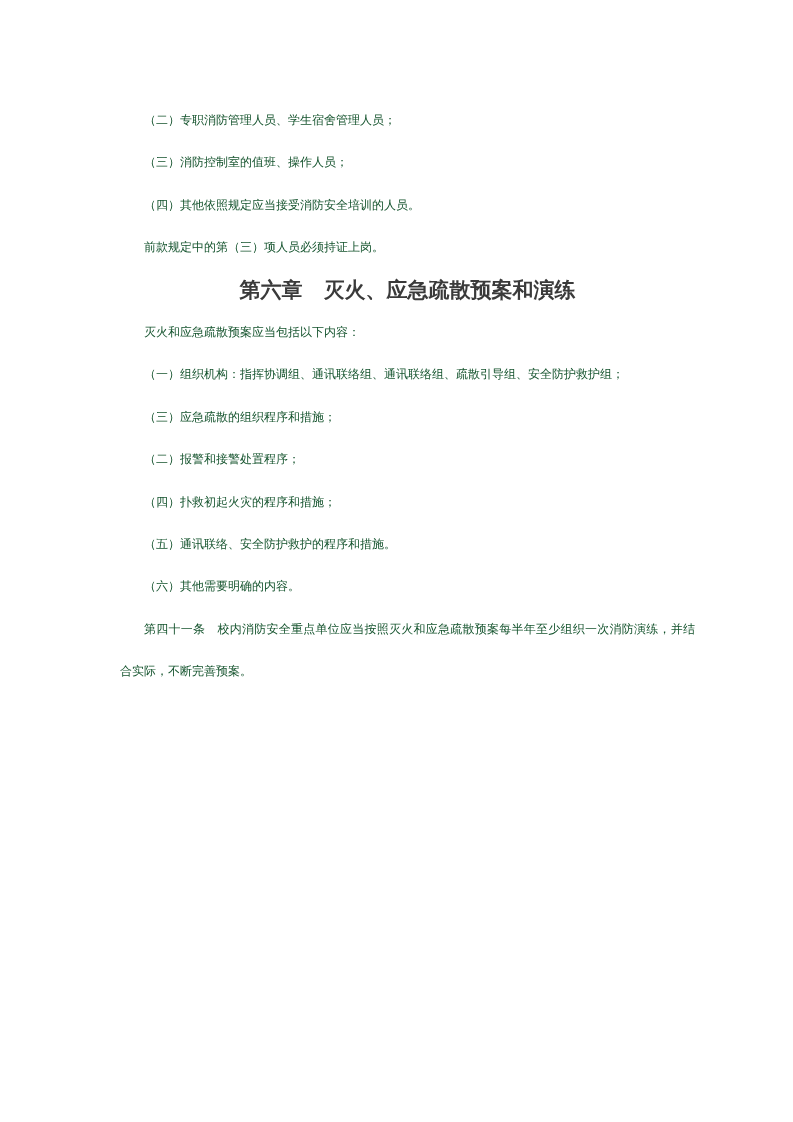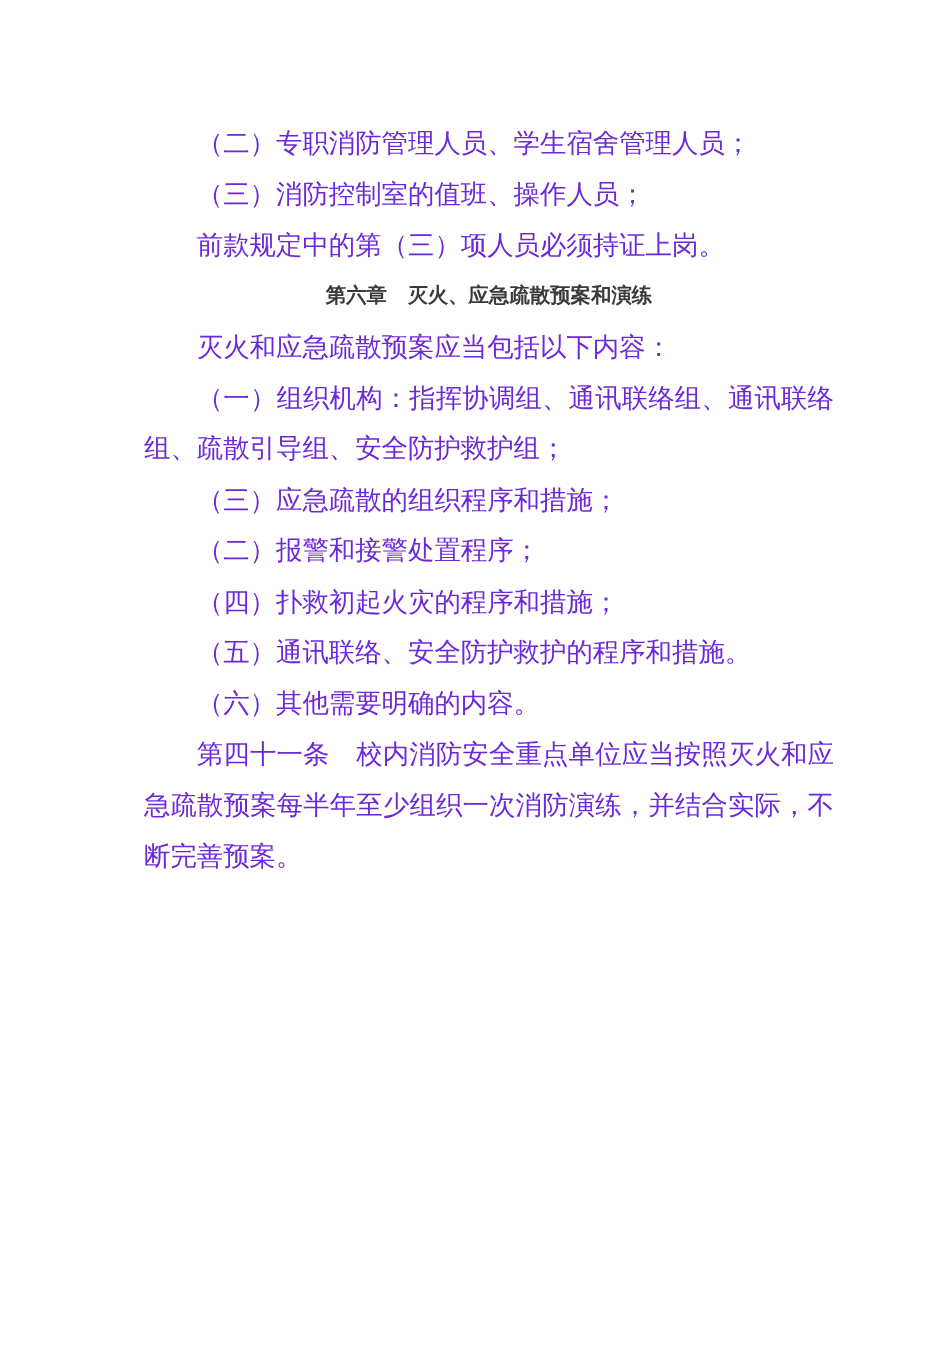--- a/index.html
+++ b/index.html
@@ -16,49 +16,50 @@
   .doc-page {
     box-sizing: border-box;
     width: 793px;
     height: 1122px;
     background: #ffffff;
     padding: 99px 98px 0 120px;
   }
   .doc-body p {
     margin: 0;
     padding: 0;
-    font-size: 22px;
+    font-size: 12px;
     line-height: 42.4px;
-    color: #6d28d9;
+    color: #14532d;
     text-align: justify;
     text-justify: inter-character;
     text-indent: 2em;
     word-break: break-all;
     overflow-wrap: break-word;
     font-family: "Liberation Sans", sans-serif;
   }
   .doc-body h2.chapter-heading {
     margin: 0;
     padding: 0;
-    font-size: 17px;
+    font-size: 21px;
     line-height: 42.4px;
     font-weight: bold;
     color: #3a3a3a;
     text-align: center;
     text-indent: 0;
     font-family: "Liberation Sans", sans-serif;
   }
 </style>
 </head>
 <body>
 
 <div class="doc-page">
   <div class="doc-body">
     <p>（二）专职消防管理人员、学生宿舍管理人员；</p>
     <p>（三）消防控制室的值班、操作人员；</p>
+    <p>（四）其他依照规定应当接受消防安全培训的人员。</p>
     <p>前款规定中的第（三）项人员必须持证上岗。</p>
 
     <h2 class="chapter-heading">第六章　灭火、应急疏散预案和演练</h2>
 
     <p>灭火和应急疏散预案应当包括以下内容：</p>
     <p>（一）组织机构：指挥协调组、通讯联络组、通讯联络组、疏散引导组、安全防护救护组；</p>
     <p>（三）应急疏散的组织程序和措施；</p>
     <p>（二）报警和接警处置程序；</p>
     <p>（四）扑救初起火灾的程序和措施；</p>
     <p>（五）通讯联络、安全防护救护的程序和措施。</p>

